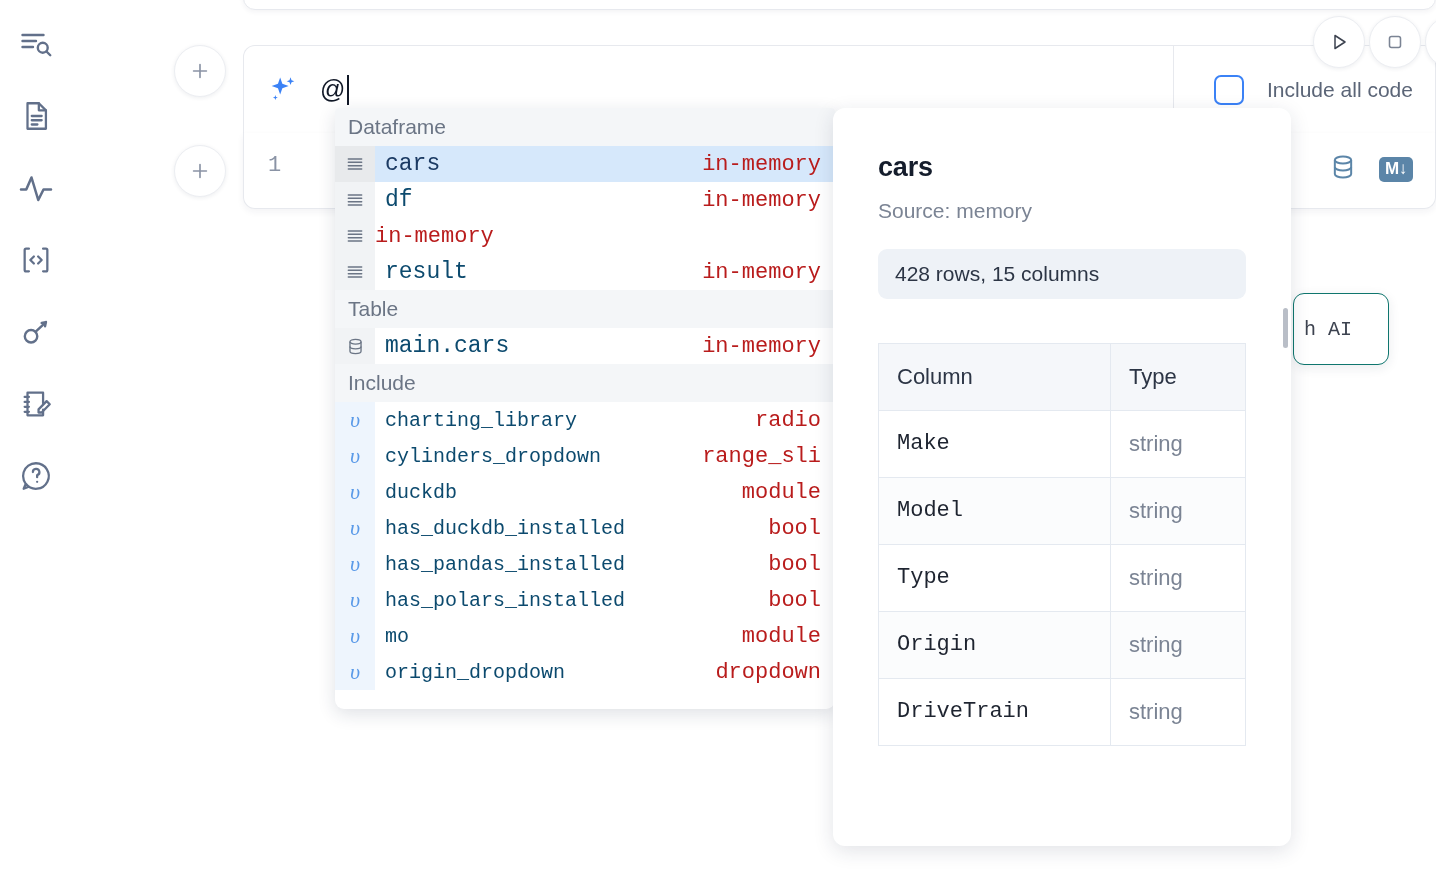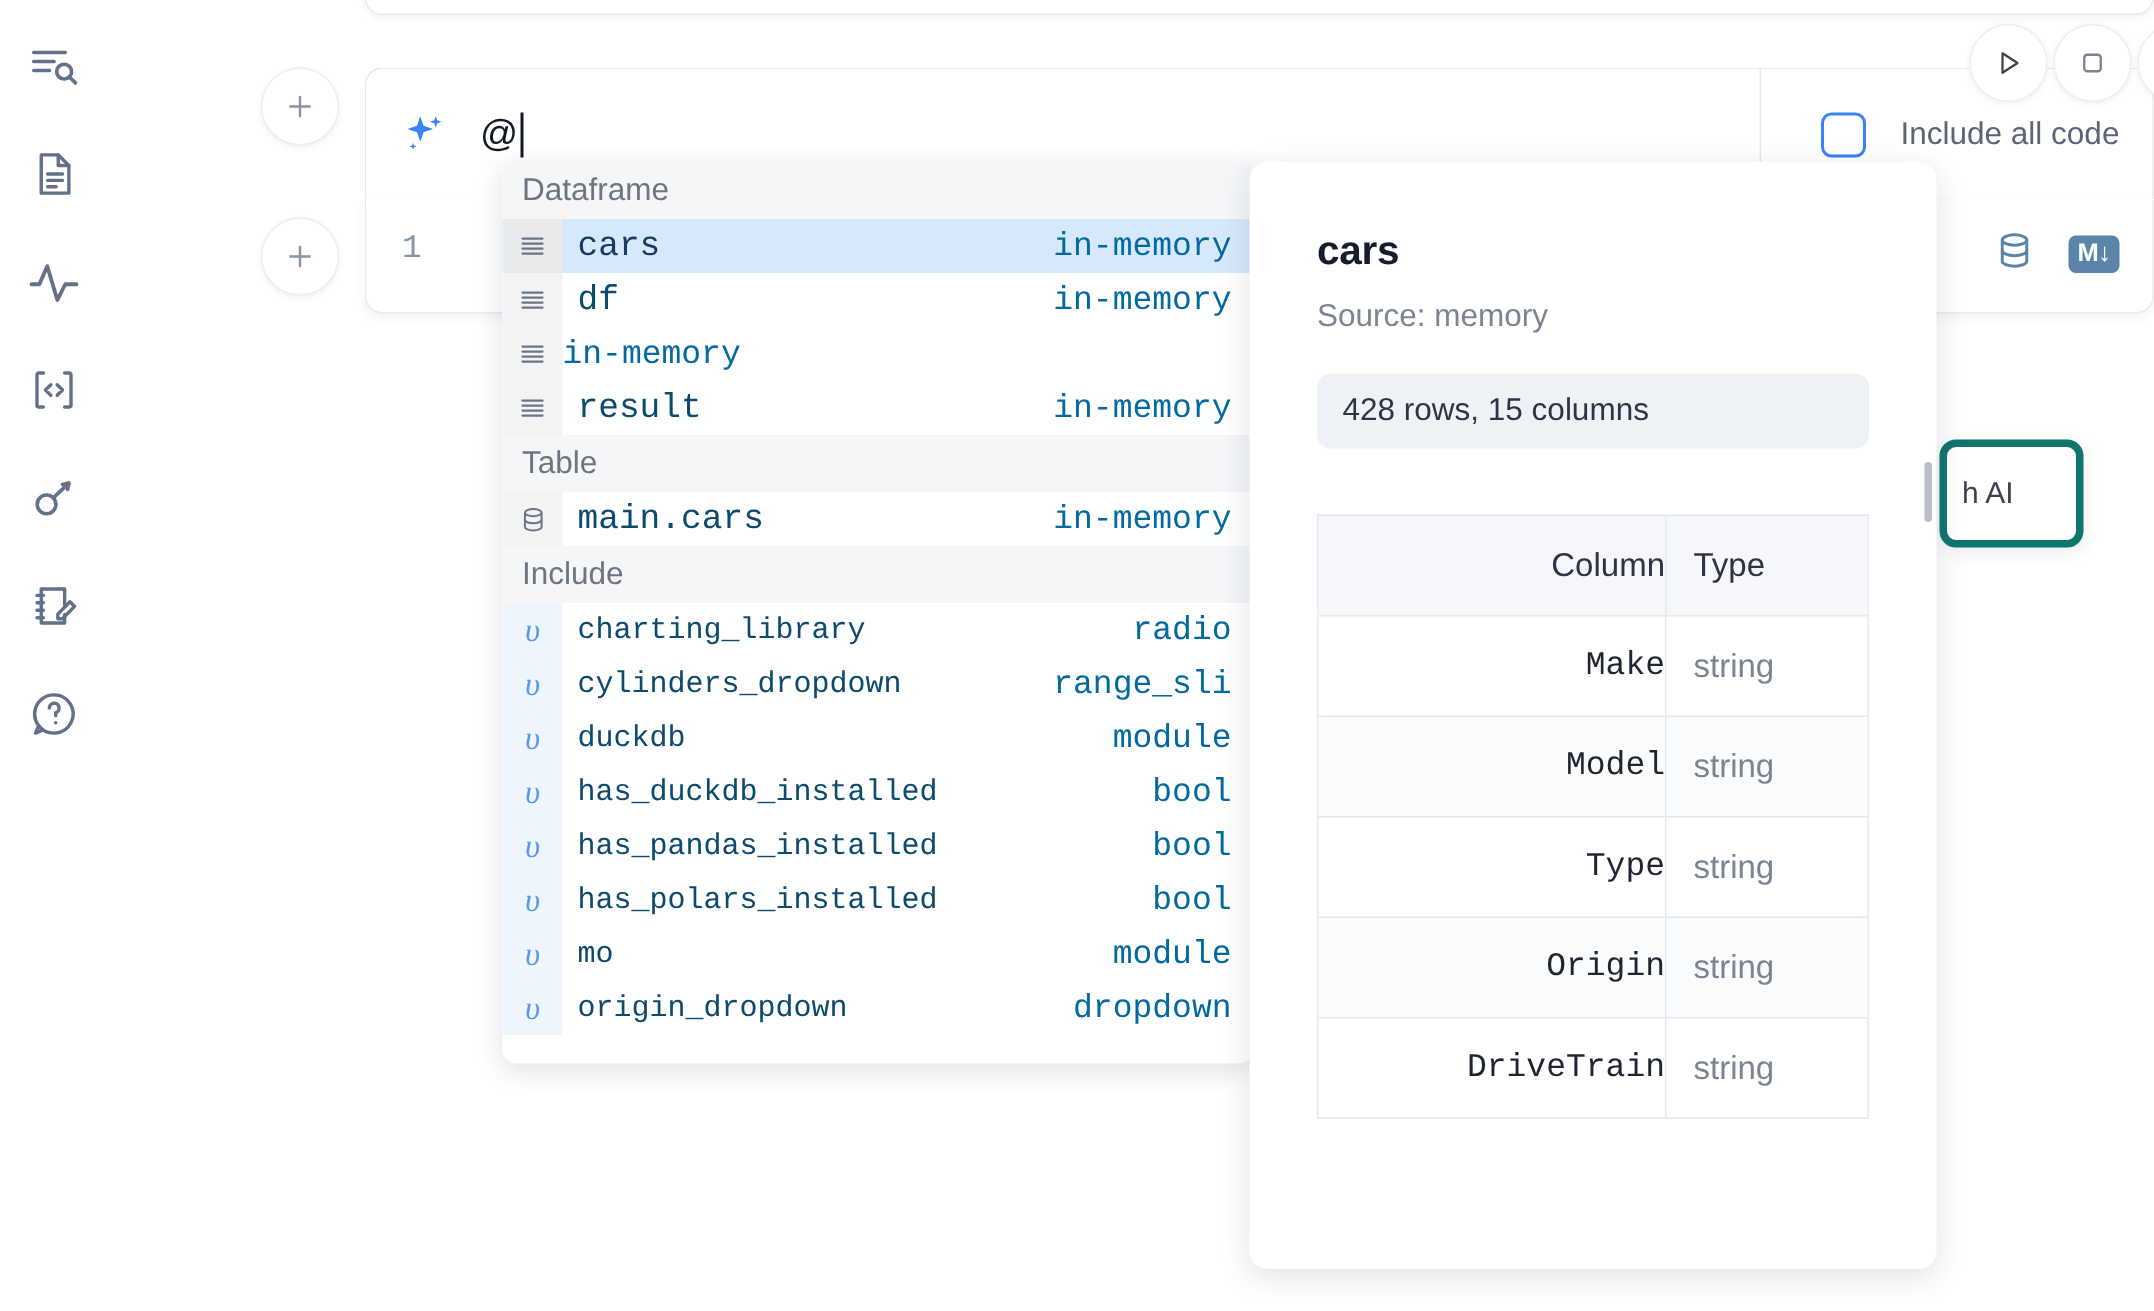--- a/index.html
+++ b/index.html
@@ -125,27 +125,28 @@
     font-size: 17px; font-weight: bold; letter-spacing: -.3px;
     font-family: "Liberation Sans", sans-serif;
     display: flex; align-items: center; cursor: pointer;
   }
 
   
   .ai-card {
     position: absolute; left: 1293px; top: 293px;
     width: 96px; height: 72px;
     background: #ffffff;
-    border: 5px solid #0f766e;
+    border: 1px solid #0f766e;
     border-radius: 11px;
     box-shadow: 0 3px 12px rgba(30,40,70,.09);
     display: flex; align-items: center;
     padding-left: 10px;
     font-size: 20px; color: #3d4350;
     overflow: hidden;
+    font-family: Liberation Mono, monospace;
   }
 
   
   .ac {
     position: absolute; left: 335px; top: 108px;
     width: 500px; height: 601px;
     background: #ffffff;
     border-radius: 4px 4px 9px 9px;
     box-shadow: 0 5px 18px rgba(30,40,70,.14);
     overflow: hidden;
@@ -178,21 +179,21 @@
   .ac-item.sel .ac-ic { background: #e8eaec; }
   .ac-name {
     flex: 1;
     font-family: "Liberation Mono", monospace;
     font-size: 23px; color: #0c4a6e;
     padding-left: 10px; white-space: nowrap;
   }
   .ac-item.sel .ac-name { color: #1b3a63; }
   .ac-type {
     font-family: "Liberation Mono", monospace;
-    font-size: 22px; color: #0369a1;
+    font-size: 22px; color: #b91c1c;
     padding-right: 14px; white-space: nowrap;
   }
   .ac-item.var .ac-name { font-size: 20px; }
 
   
   .pv {
     position: absolute; left: 833px; top: 108px;
     width: 458px; height: 738px;
     background: #ffffff;
     border-radius: 12px;
@@ -216,21 +217,20 @@
     margin-top: 44px;
     border: 1px solid #e4e9f0;
     border-bottom: none;
     width: 368px;
   }
   .pv-tr { display: flex; border-bottom: 1px solid #e4e9f0; }
   .pv-tr.head { background: #f5f7fa; }
   .pv-th, .pv-td {
     padding: 20px 0 20px 18px;
     font-size: 22px;
-    text-align: right;
   }
   .pv-th:first-child, .pv-td:first-child {
     width: 232px; border-right: 1px solid #e4e9f0;
   }
   .pv-th { color: #2c3545; }
   .pv-td.col {
     font-family: "Liberation Mono", monospace;
     color: #1e2430; font-size: 22px;
   }
   .pv-td.typ { color: #7b8494; }

